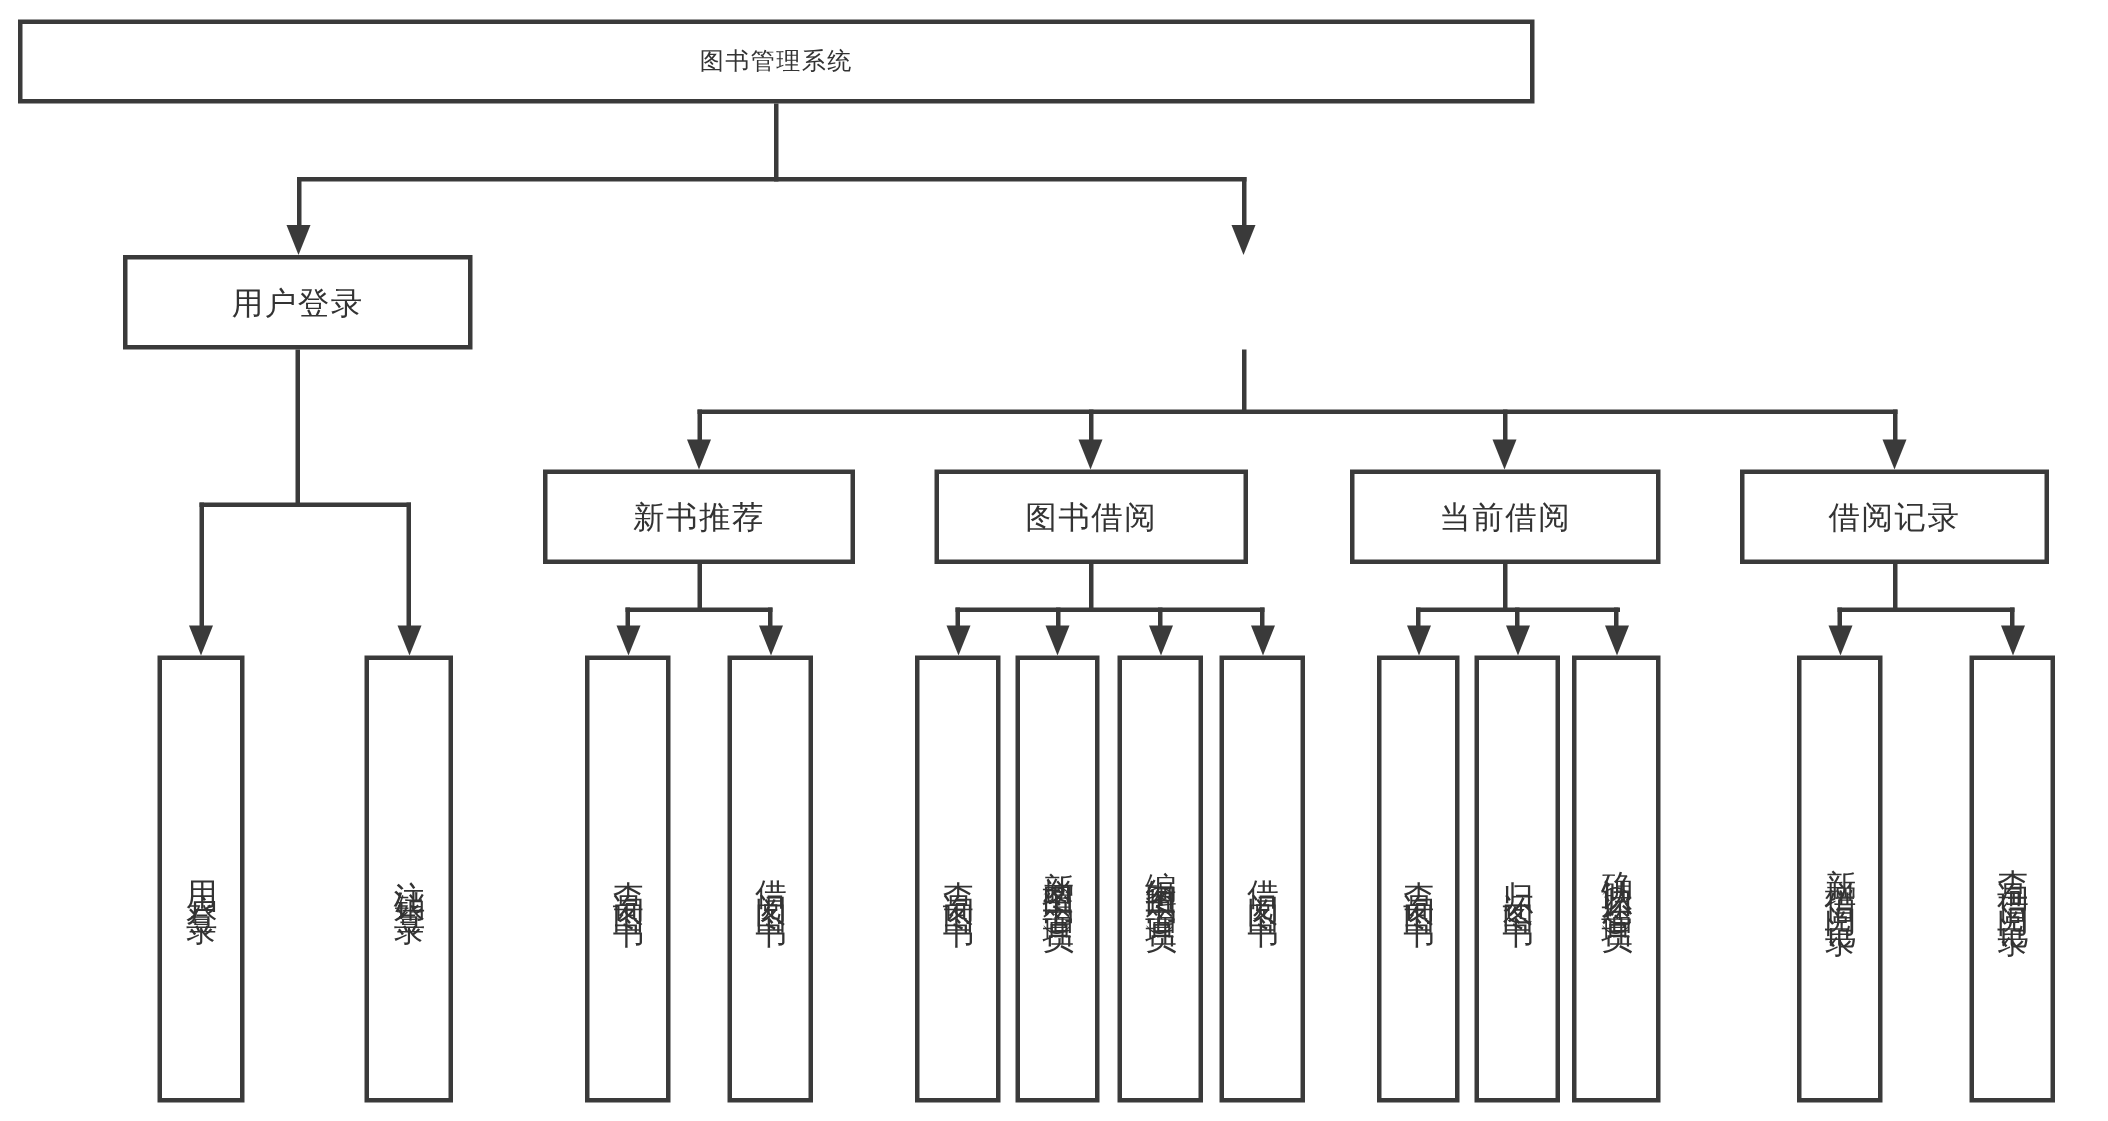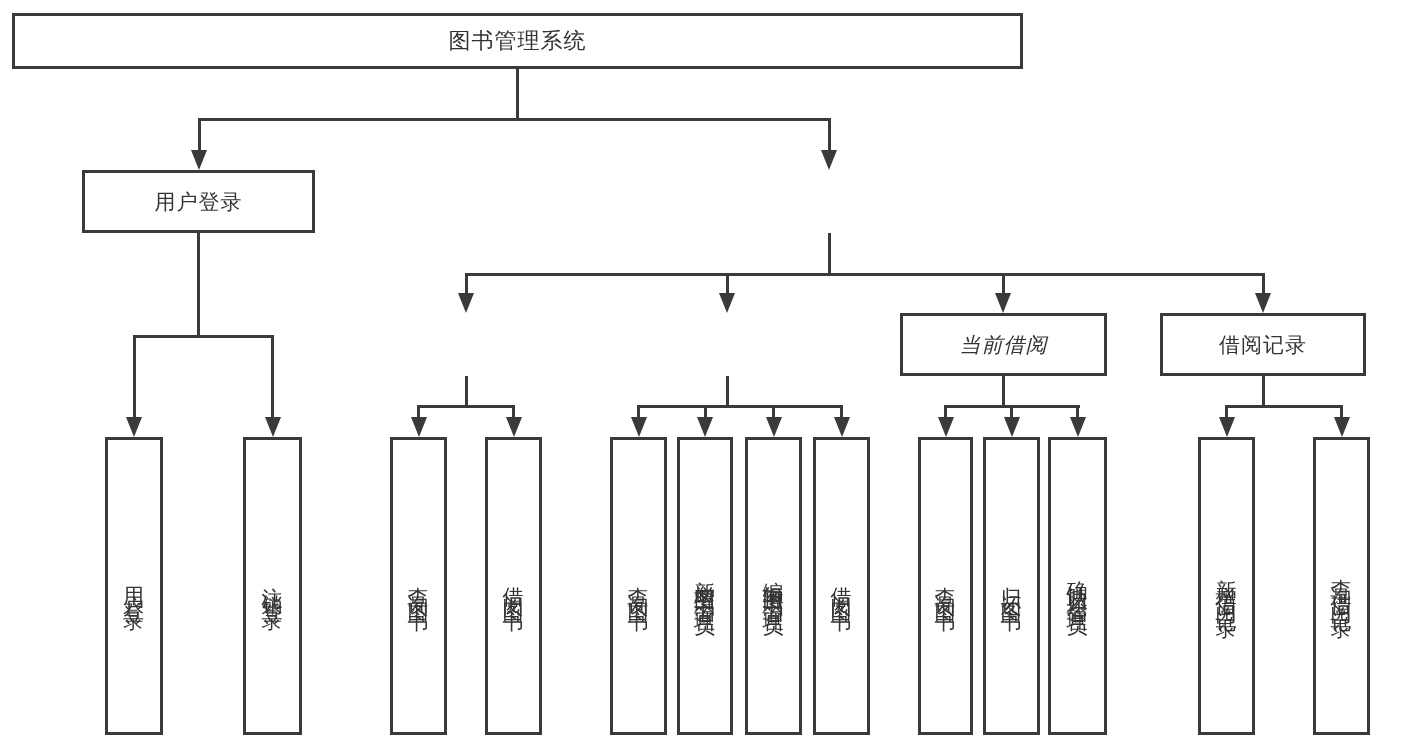--- a/index.html
+++ b/index.html
@@ -7,21 +7,21 @@
     position:relative; width:1405px; height:747px; background:#ffffff;
     font-family:"Liberation Sans", sans-serif; overflow:hidden;
   }
   .box {
     position:absolute; box-sizing:border-box;
     border:3px solid #3a3a3a; background:#fff;
     display:flex; align-items:center; justify-content:center;
     color:#333333;
   }
   .hlabel { font-size:21px; letter-spacing:1px; white-space:nowrap; }
-  .root-label { font-size:22px; }
+  .root-label { font-size:16px; }
   .vlabel {
     writing-mode:vertical-rl; text-orientation:mixed;
     font-size:21px; letter-spacing:8px; line-height:1;
   }
   .hline, .vline { position:absolute; background:#3a3a3a; }
   .hline { height:3px; }
   .vline { width:3px; }
   .arrow {
     position:absolute; width:0; height:0;
     border-left:8px solid transparent; border-right:8px solid transparent;
@@ -39,21 +39,27 @@
 
   <div class="box" style="left:12px; top:13px; width:1011px; height:56px;">
     <span class="hlabel root-label">图书管理系统</span>
   </div>
 
   <div class="box" style="left:82px; top:170px; width:233px; height:63px;">
     <span class="hlabel">用户登录</span>
   </div>
 
 
-  <div class="box" style="left:900px; top:313px; width:207px; height:63px;font-style:italic;">
+  <div class="box" style="left:362px; top:313px; width:208px; height:63px;">
+    <span class="hlabel">新书推荐</span>
+  </div>
+  <div class="box" style="left:623px; top:313px; width:209px; height:63px;">
+    <span class="hlabel">图书借阅</span>
+  </div>
+  <div class="box" style="left:900px; top:313px; width:207px; height:63px;">
     <span class="hlabel">当前借阅</span>
   </div>
   <div class="box" style="left:1160px; top:313px; width:206px; height:63px;">
     <span class="hlabel">借阅记录</span>
   </div>
 
   <div class="box" style="left:105px; top:437px; width:58px; height:298px;">
     <span class="vlabel">用户登录</span>
   </div>
   <div class="box" style="left:243px; top:437px; width:59px; height:298px;">

